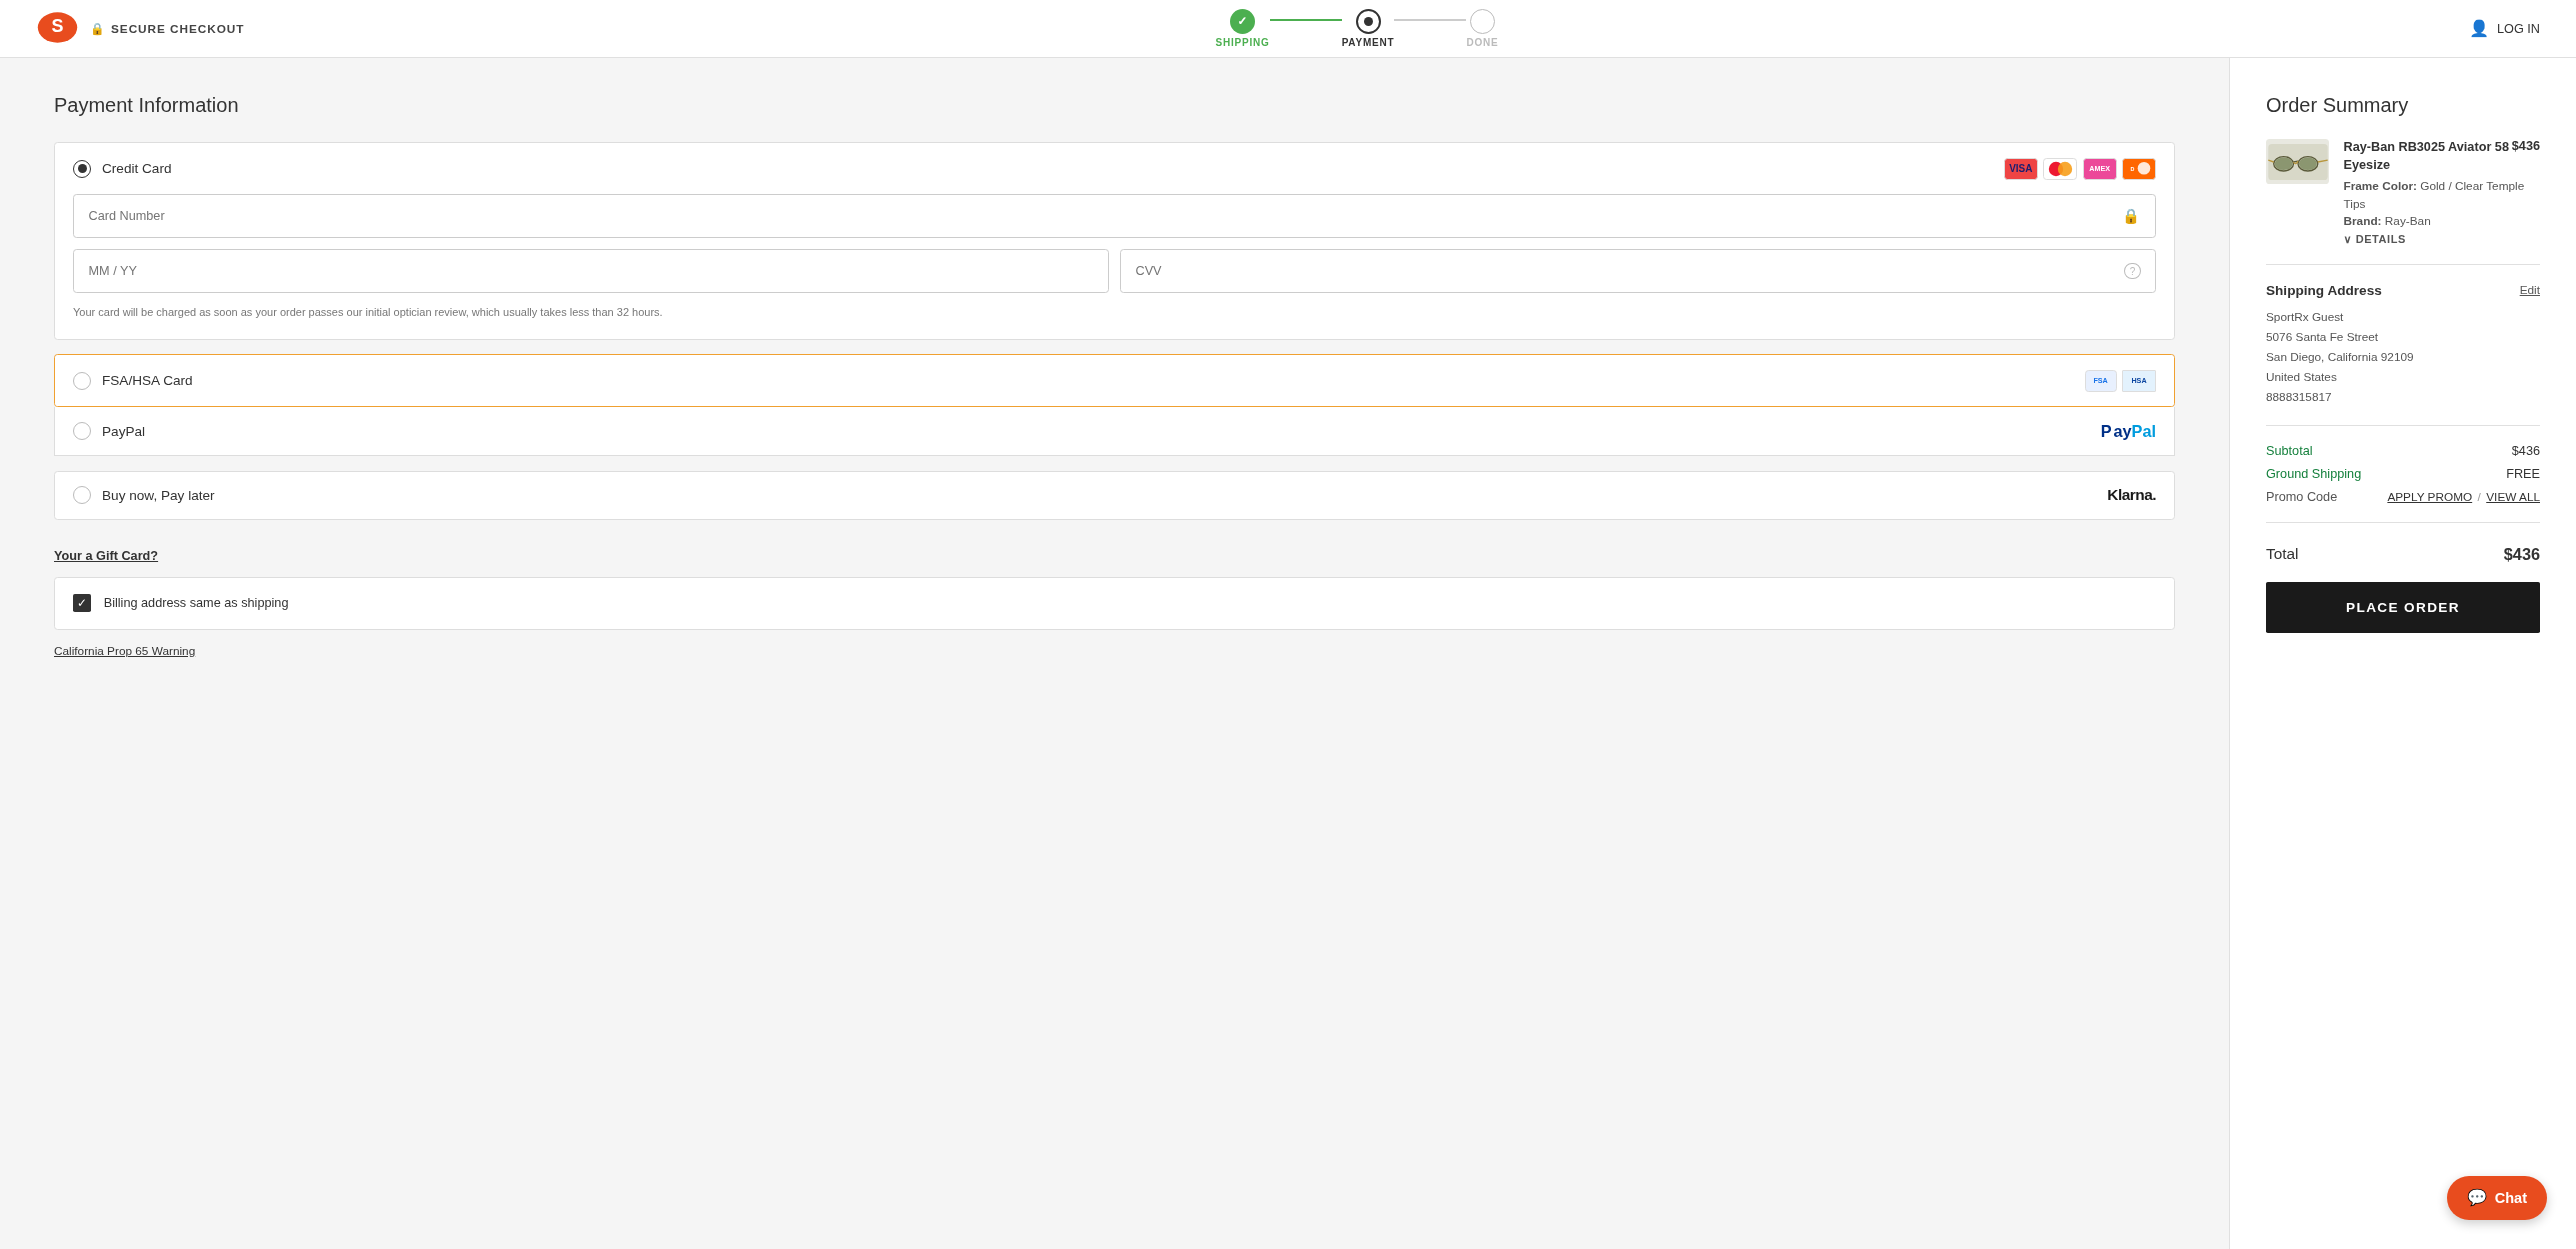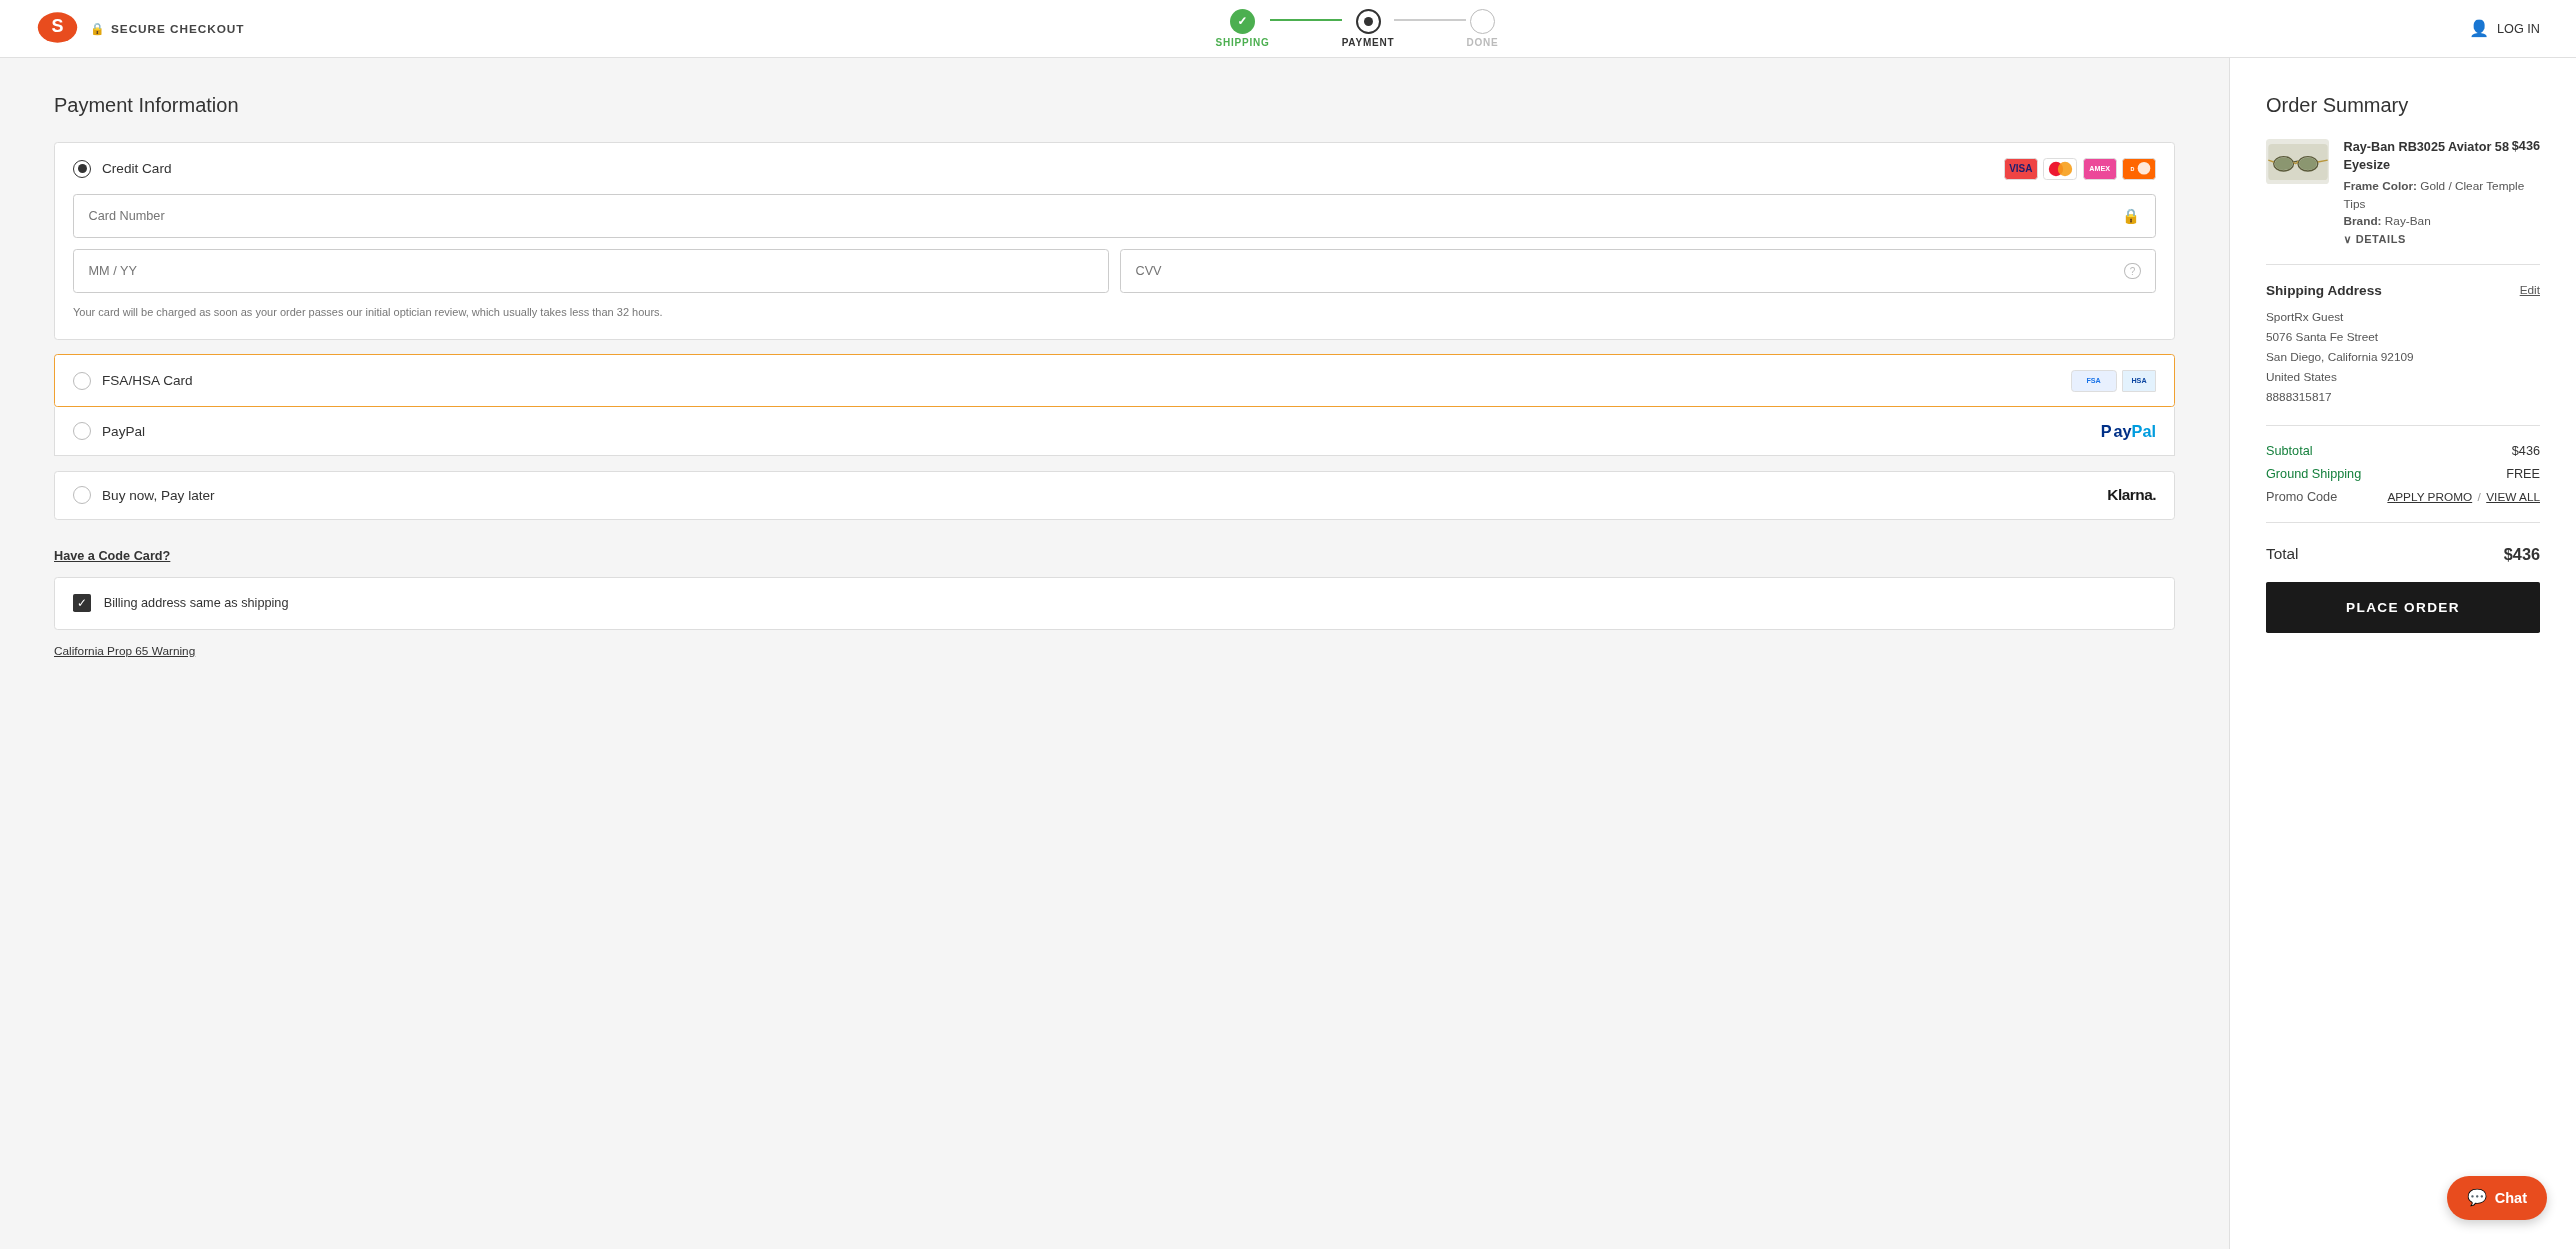--- a/index.html
+++ b/index.html
@@ -132,21 +132,21 @@
       border: 1.8px solid #f0a030;
       border-radius: 3.6px;
       margin-bottom: 0;
     }
     .fsa-card-icon {
       background: #e8f0fe;
       color: #1a73e8;
       font-size: 7.2px;
       font-weight: 700;
       border: 0.9px solid #ddd;
-      width: 46px; height: 22px; border-radius: 3.6px;
+      width: 32px; height: 22px; border-radius: 3.6px;
       display: flex; align-items: center; justify-content: center;
     }
     .hsa-card-icon {
       background: #e3f2fd;
       color: #0d47a1;
       font-size: 7.2px;
       font-weight: 700;
       border: 0.9px solid #ddd;
       width: 34px; height: 22px; border-radius: 1px;
       display: flex; align-items: center; justify-content: center;
@@ -405,21 +405,21 @@
       <div class="payment-option">
         <div class="payment-option-left">
           <div class="radio-btn unselected"></div>
           <span class="payment-label">Buy now, Pay later</span>
         </div>
         <div class="klarna-logo">Klarna.</div>
       </div>
     </div>
 
     
-    <a class="gift-card-link">Have a Code Card?</a>
+    <a class="gift-card-link">Your a Gift Card?</a>
 
     
     <div class="billing-box">
       <div class="checkbox-checked"></div>
       <span class="billing-label">Billing address same as shipping</span>
     </div>
 
     
     <a class="prop65-link">California Prop 65 Warning</a>
   </div>

